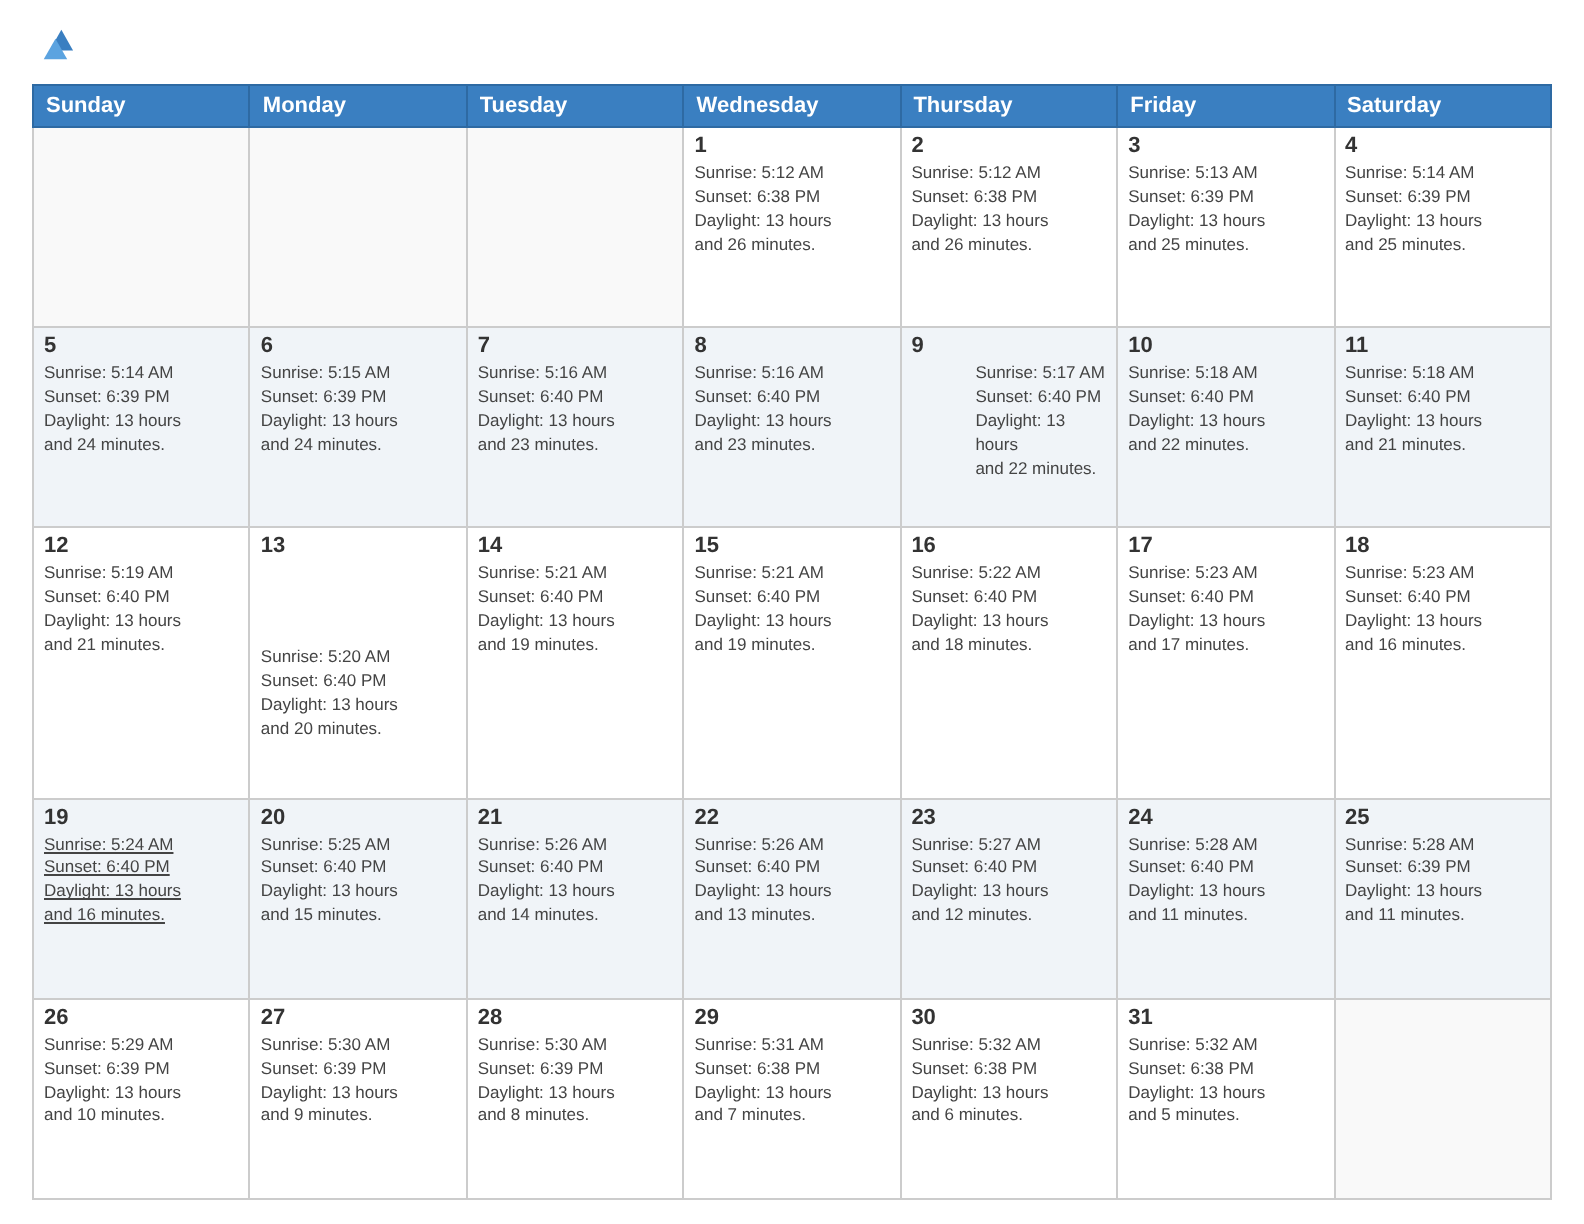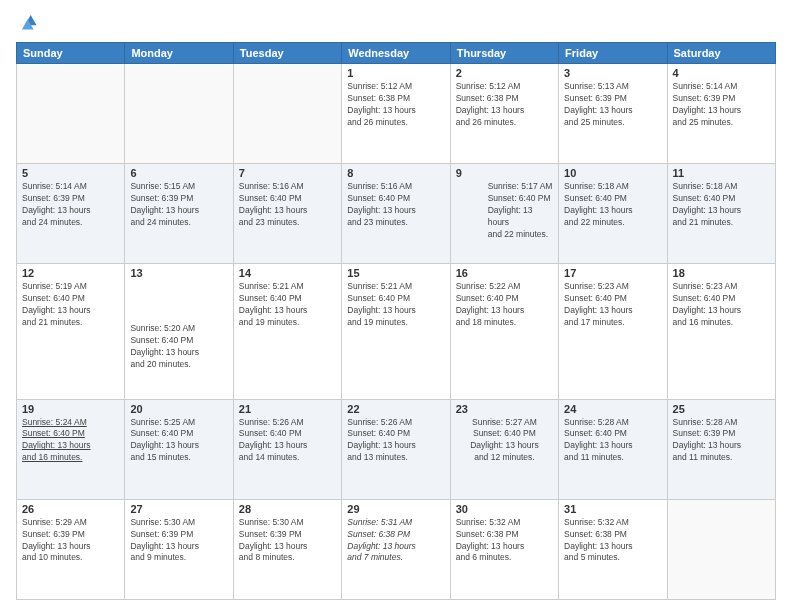--- a/index.html
+++ b/index.html
@@ -287,21 +287,21 @@
           </td>
           <td>
             <div class="day-number">22</div>
             <div class="day-info" style="white-space: pre-line;">Sunrise: 5:26 AM
 Sunset: 6:40 PM
 Daylight: 13 hours
 and 13 minutes.</div>
           </td>
           <td>
             <div class="day-number">23</div>
-            <div class="day-info" style="white-space: pre-line; text-align: center;">Sunrise: 5:27 AM
+            <div class="day-info" style="white-space: pre-line;">Sunrise: 5:27 AM
 Sunset: 6:40 PM
 Daylight: 13 hours
 and 12 minutes.</div>
           </td>
           <td>
             <div class="day-number">24</div>
             <div class="day-info" style="white-space: pre-line;">Sunrise: 5:28 AM
 Sunset: 6:40 PM
 Daylight: 13 hours
 and 11 minutes.</div>
@@ -331,21 +331,21 @@
           </td>
           <td>
             <div class="day-number">28</div>
             <div class="day-info" style="white-space: pre-line;">Sunrise: 5:30 AM
 Sunset: 6:39 PM
 Daylight: 13 hours
 and 8 minutes.</div>
           </td>
           <td>
             <div class="day-number">29</div>
-            <div class="day-info" style="white-space: pre-line; font-style: italic;">Sunrise: 5:31 AM
+            <div class="day-info" style="white-space: pre-line;">Sunrise: 5:31 AM
 Sunset: 6:38 PM
 Daylight: 13 hours
 and 7 minutes.</div>
           </td>
           <td>
             <div class="day-number">30</div>
             <div class="day-info" style="white-space: pre-line;">Sunrise: 5:32 AM
 Sunset: 6:38 PM
 Daylight: 13 hours
 and 6 minutes.</div>

